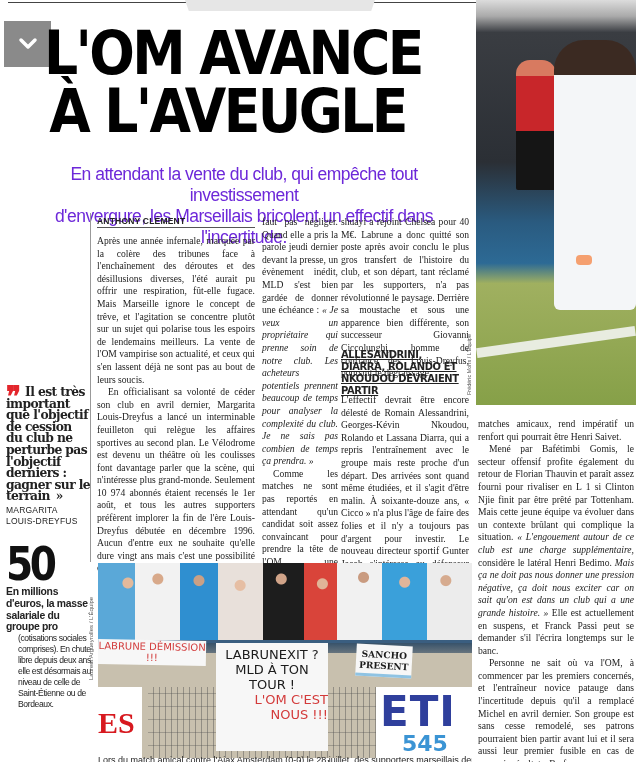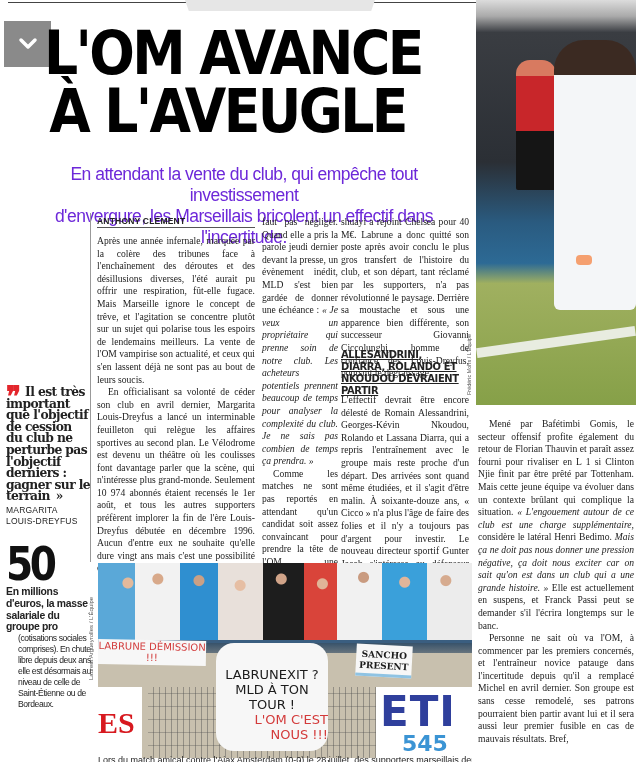--- a/index.html
+++ b/index.html
@@ -70,21 +70,21 @@
                    radial-gradient(circle at 71% 18%, #c99b80 0 5px, transparent 6px),
                    radial-gradient(circle at 82% 24%, #e1b59a 0 5px, transparent 6px),
                    radial-gradient(circle at 93% 22%, #d6ab8f 0 5px, transparent 6px),
                    linear-gradient(90deg, #5aa8d8 0 10%, #f2f2f2 10% 22%, #2f8fd0 22% 32%, #e8e0da 32% 44%, #1d1d1d 44% 55%, #d9443a 55% 64%, #f1f1f1 64% 76%, #3aa0da 76% 88%, #ececec 88%); }
   .crowd .rail { position: absolute; left: 0; top: 77px; width: 374px; height: 3px; background: #3a5e80; }
   .crowd .wall { position: absolute; left: 0; top: 90px; width: 374px; height: 105px; background: #c8c0ae; }
   .crowd .fence { position: absolute; left: 50px; top: 124px; width: 230px; height: 71px;
                   background: repeating-linear-gradient(90deg, transparent 0 5px, rgba(80,80,80,.45) 5px 6px), repeating-linear-gradient(0deg, transparent 0 12px, rgba(80,80,80,.35) 12px 13px); }
   .banner { position: absolute; background: #f7f7f7; font-family: "DejaVu Sans", sans-serif; text-align: center; }
   .banner.b1 { left: 0; top: 77px; width: 108px; height: 25px; color: #d23b3b; font-size: 10px; line-height: 11px; transform: rotate(1deg); padding-top: 1px; }
-  .banner.b2 { left: 118px; top: 80px; width: 112px; height: 108px; color: #1c1c1c; font-size: 13px; line-height: 15px; padding-top: 24px; border-radius: 18px; }
+  .banner.b2 { left: 118px; top: 80px; width: 112px; height: 108px; color: #1c1c1c; font-size: 13px; line-height: 15px; padding-top: 4px; }
   .banner.b2 .red { color: #d33a3a; font-size: 13px; text-align: right; }
   .banner.b3 { left: 258px; top: 82px; width: 56px; height: 32px; color: #1c1c1c; font-family: "DejaVu Serif", serif; font-weight: 700; font-size: 9px; line-height: 11px; padding-top: 5px; transform: rotate(3deg); border-bottom: 3px solid #8fc3e3; }
   .sign-left { position: absolute; left: 0; top: 124px; width: 44px; height: 71px; background: #fff; color: #d7191f; font-family: "Liberation Serif", serif; font-weight: 700; font-size: 30px; line-height: 71px; padding-left: 0; overflow: hidden; }
   .sign-right { position: absolute; left: 278px; top: 124px; width: 96px; height: 71px; background: #fff; overflow: hidden; }
   .sign-right .eti { position: absolute; left: 4px; top: 4px; font-family: "DejaVu Sans", sans-serif; font-weight: 900; font-size: 42px; line-height: 42px; color: #2f3f9c; letter-spacing: 1px; text-align: right; }
   .sign-right .n318 { position: absolute; left: 26px; top: 46px; font-family: "DejaVu Sans", sans-serif; font-weight: 900; font-size: 22px; line-height: 22px; color: #3b94d4; }
   .crowd-credit { position: absolute; left: 88px; top: 680px; font-family: "Liberation Sans", sans-serif; font-size: 6px; color: #555; transform: rotate(-90deg); transform-origin: left top; white-space: nowrap; }
   .caption { position: absolute; left: 98px; top: 756px; width: 374px; height: 6px; overflow: hidden; font-family: "Liberation Sans", sans-serif; font-size: 9px; line-height: 9px; color: #222; white-space: nowrap; }
 </style>
 </head>
@@ -137,20 +137,21 @@
   <p>shuayi a rejoint Chelsea pour 40 M€. Labrune a donc quitté son poste après avoir conclu le plus gros transfert de l'histoire du club, et son départ, tant réclamé par les supporters, n'a pas révolutionné le paysage. Derrière sa moustache et sous une apparence bien différente, son successeur Giovanni Ciccolunghi, homme de confiance des Louis-Dreyfus, poursuit le dégraissage.</p>
 </div>
 
 <div class="subhead">ALLESANDRINI, DIARRA, ROLANDO ET NKOUDOU DEVRAIENT PARTIR</div>
 
 <div class="col" style="left:341px; top:394px; width:128px;">
   <p>L'effectif devrait être encore délesté de Romain Alessandrini, Georges-Kévin Nkoudou, Rolando et Lassana Diarra, qui a repris l'entraînement avec le groupe mais reste proche d'un départ. Des arrivées sont quand même étudiées, et il s'agit d'être malin. À soixante-douze ans, « Cicco » n'a plus l'âge de faire des folies et il n'y a toujours pas d'argent pour investir. Le nouveau directeur sportif Gunter Jacob s'intéresse au défenseur Rod Fanni et il doit renforcer l'entrejeu car la fragilité d'Abou Diaby, aligné lors des deux derniers</p>
 </div>
 
 <div class="col c4">
+  <p>matches amicaux, rend impératif un renfort qui pourrait être Henri Saivet.</p>
   <p class="ind"><span>Mené par Bafétimbi Gomis, le secteur offensif profite également du retour de Florian Thauvin et paraît assez fourni pour rivaliser en L 1 si Clinton Njie finit par être prêté par Tottenham. Mais cette jeune équipe va évoluer dans un contexte brûlant qui complique la situation. </span><em>« L'engouement autour de ce club est une charge supplémentaire,</em><span> considère le latéral Henri Bedimo. </span><em>Mais ça ne doit pas nous donner une pression négative, ça doit nous exciter car on sait qu'on est dans un club qui a une grande histoire. »</em><span> Elle est actuellement en suspens, et Franck Passi peut se demander s'il l'écrira longtemps sur le banc.</span></p>
   <p class="ind">Personne ne sait où va l'OM, à commencer par les premiers concernés, et l'entraîneur novice patauge dans l'incertitude depuis qu'il a remplacé Michel en avril dernier. Son groupe est sans cesse remodelé, ses patrons pourraient bien partir avant lui et il sera aussi leur premier fusible en cas de mauvais résultats. Bref,</p>
 </div>
 
 <div class="pull-quote">
   <span class="qmark">❞</span>
   <div class="qtext"><span>Il est très important que l'objectif de cession du club ne perturbe pas l'objectif derniers : gagner sur le terrain</span><span class="qclose">»</span></div>
   <div class="qauthor">
     <div>MARGARITA</div>
     <div>LOUIS-DREYFUS</div>

